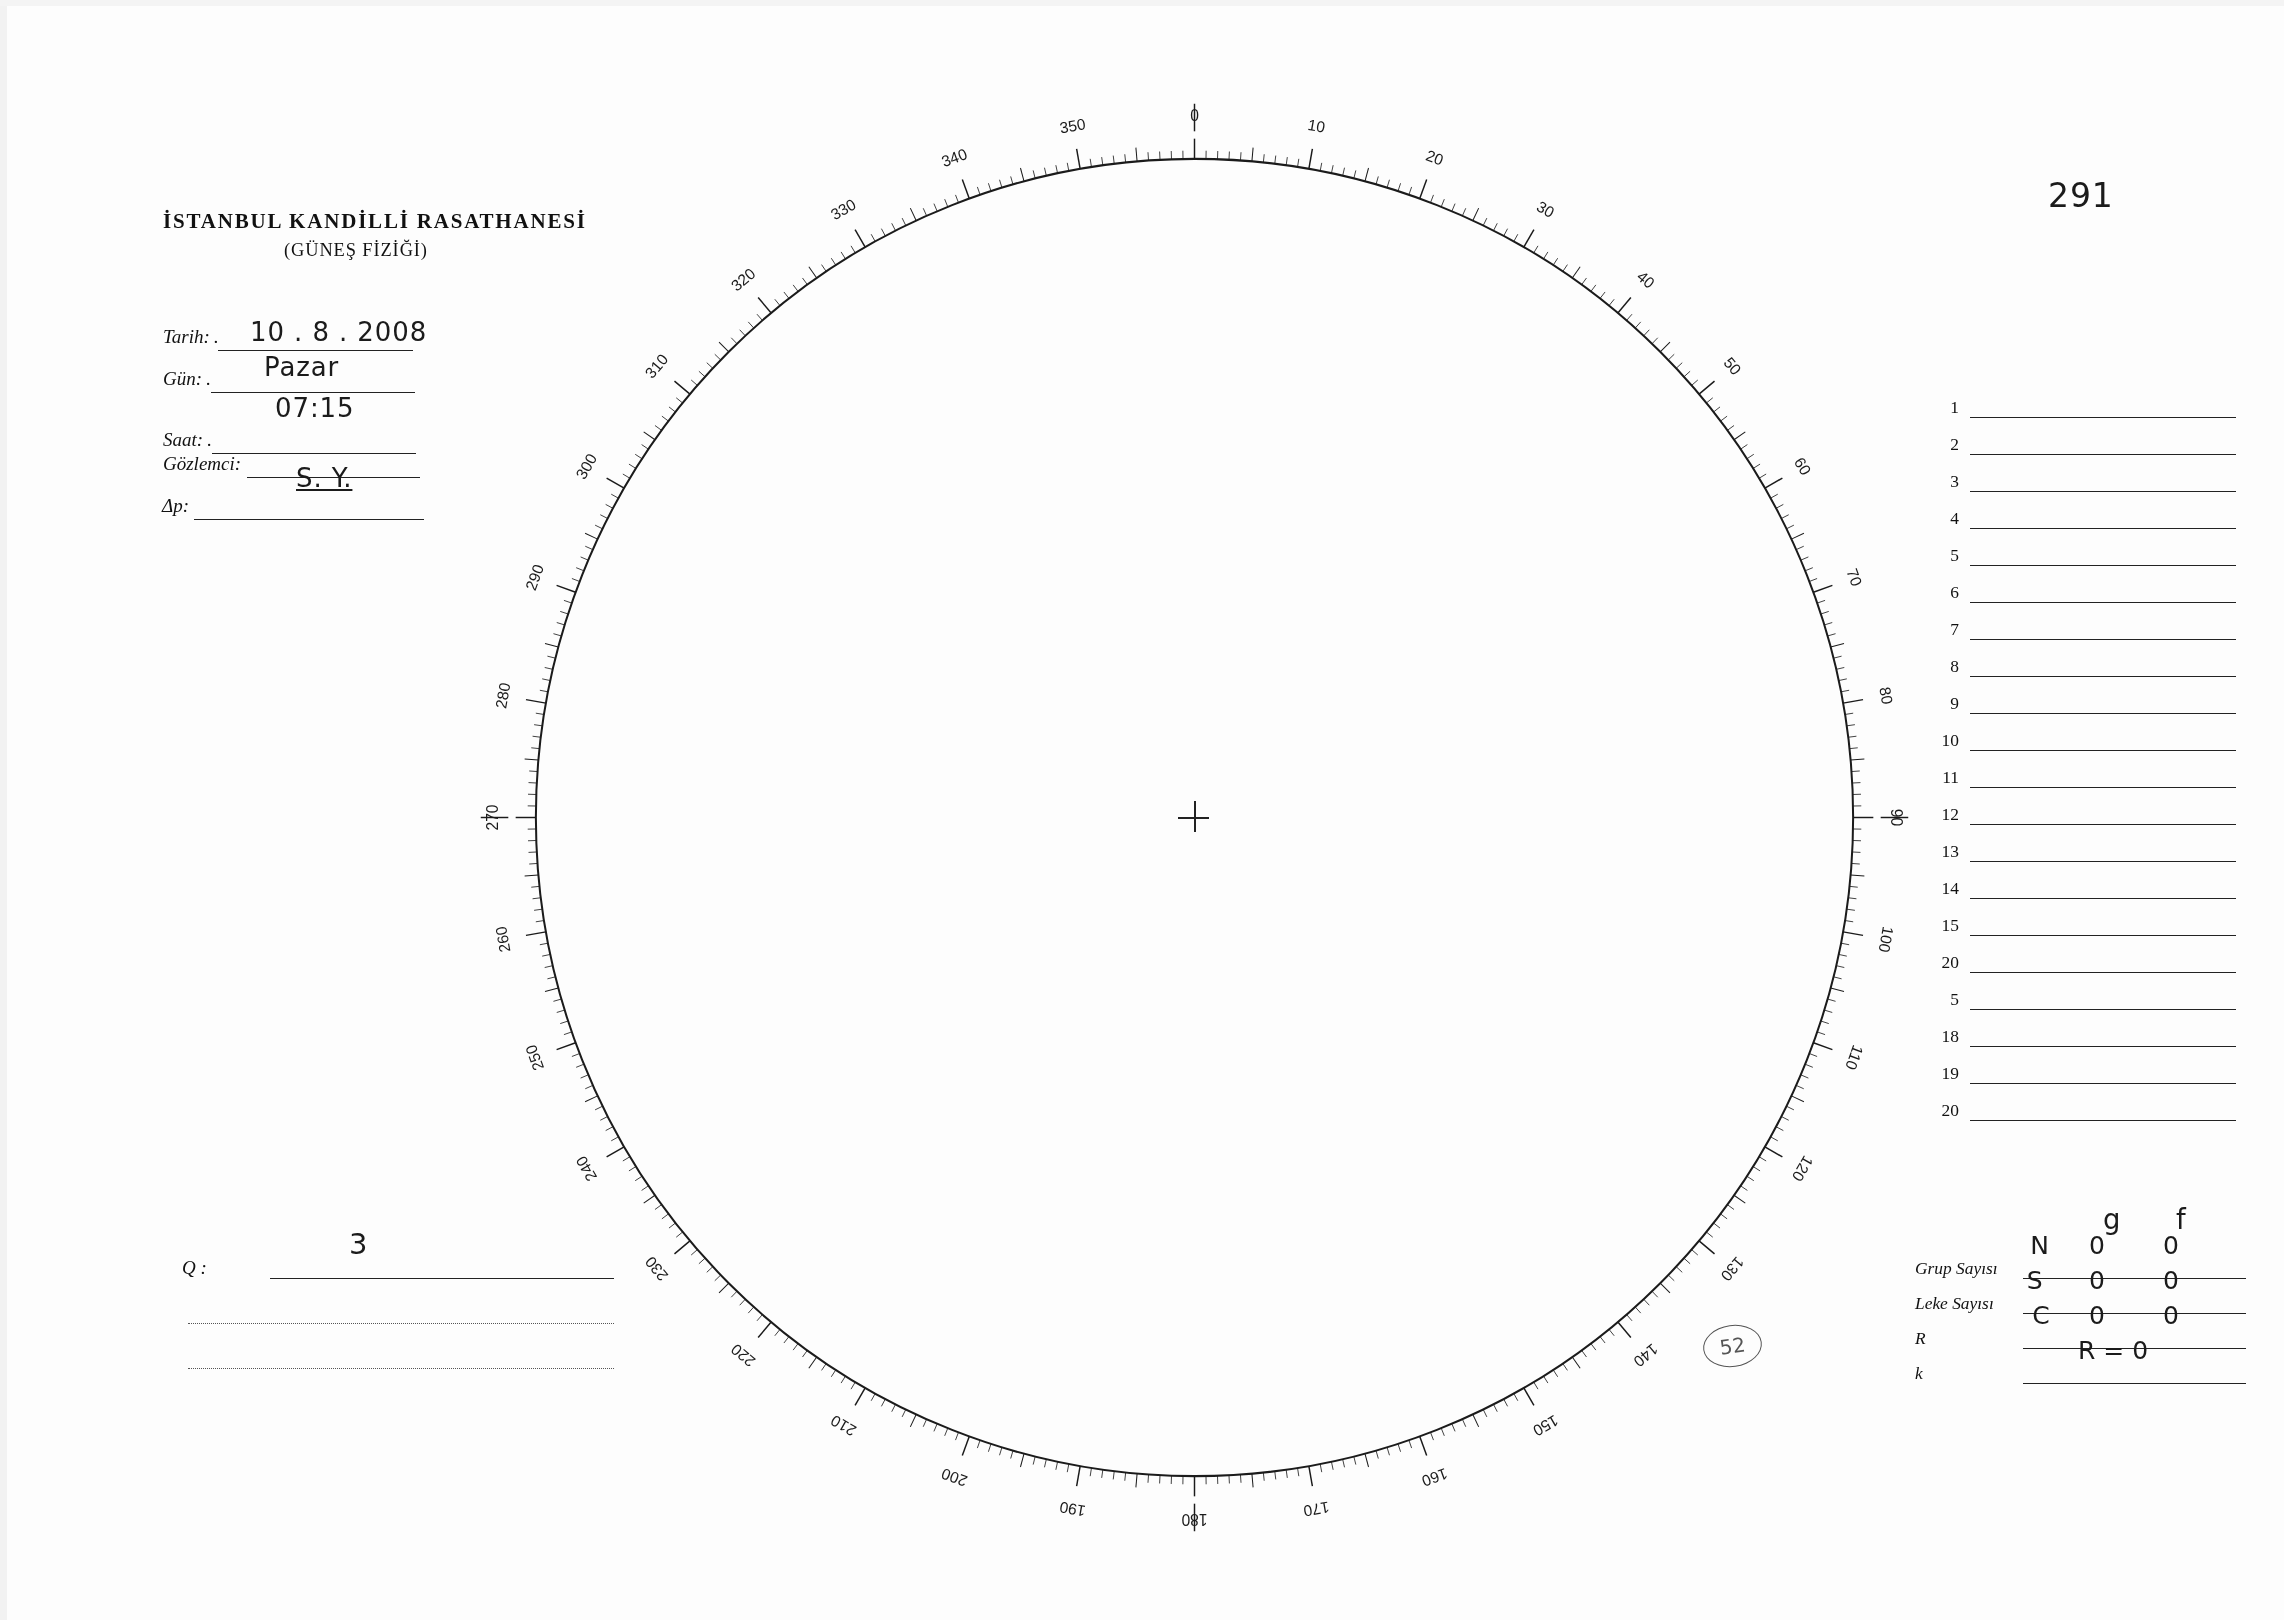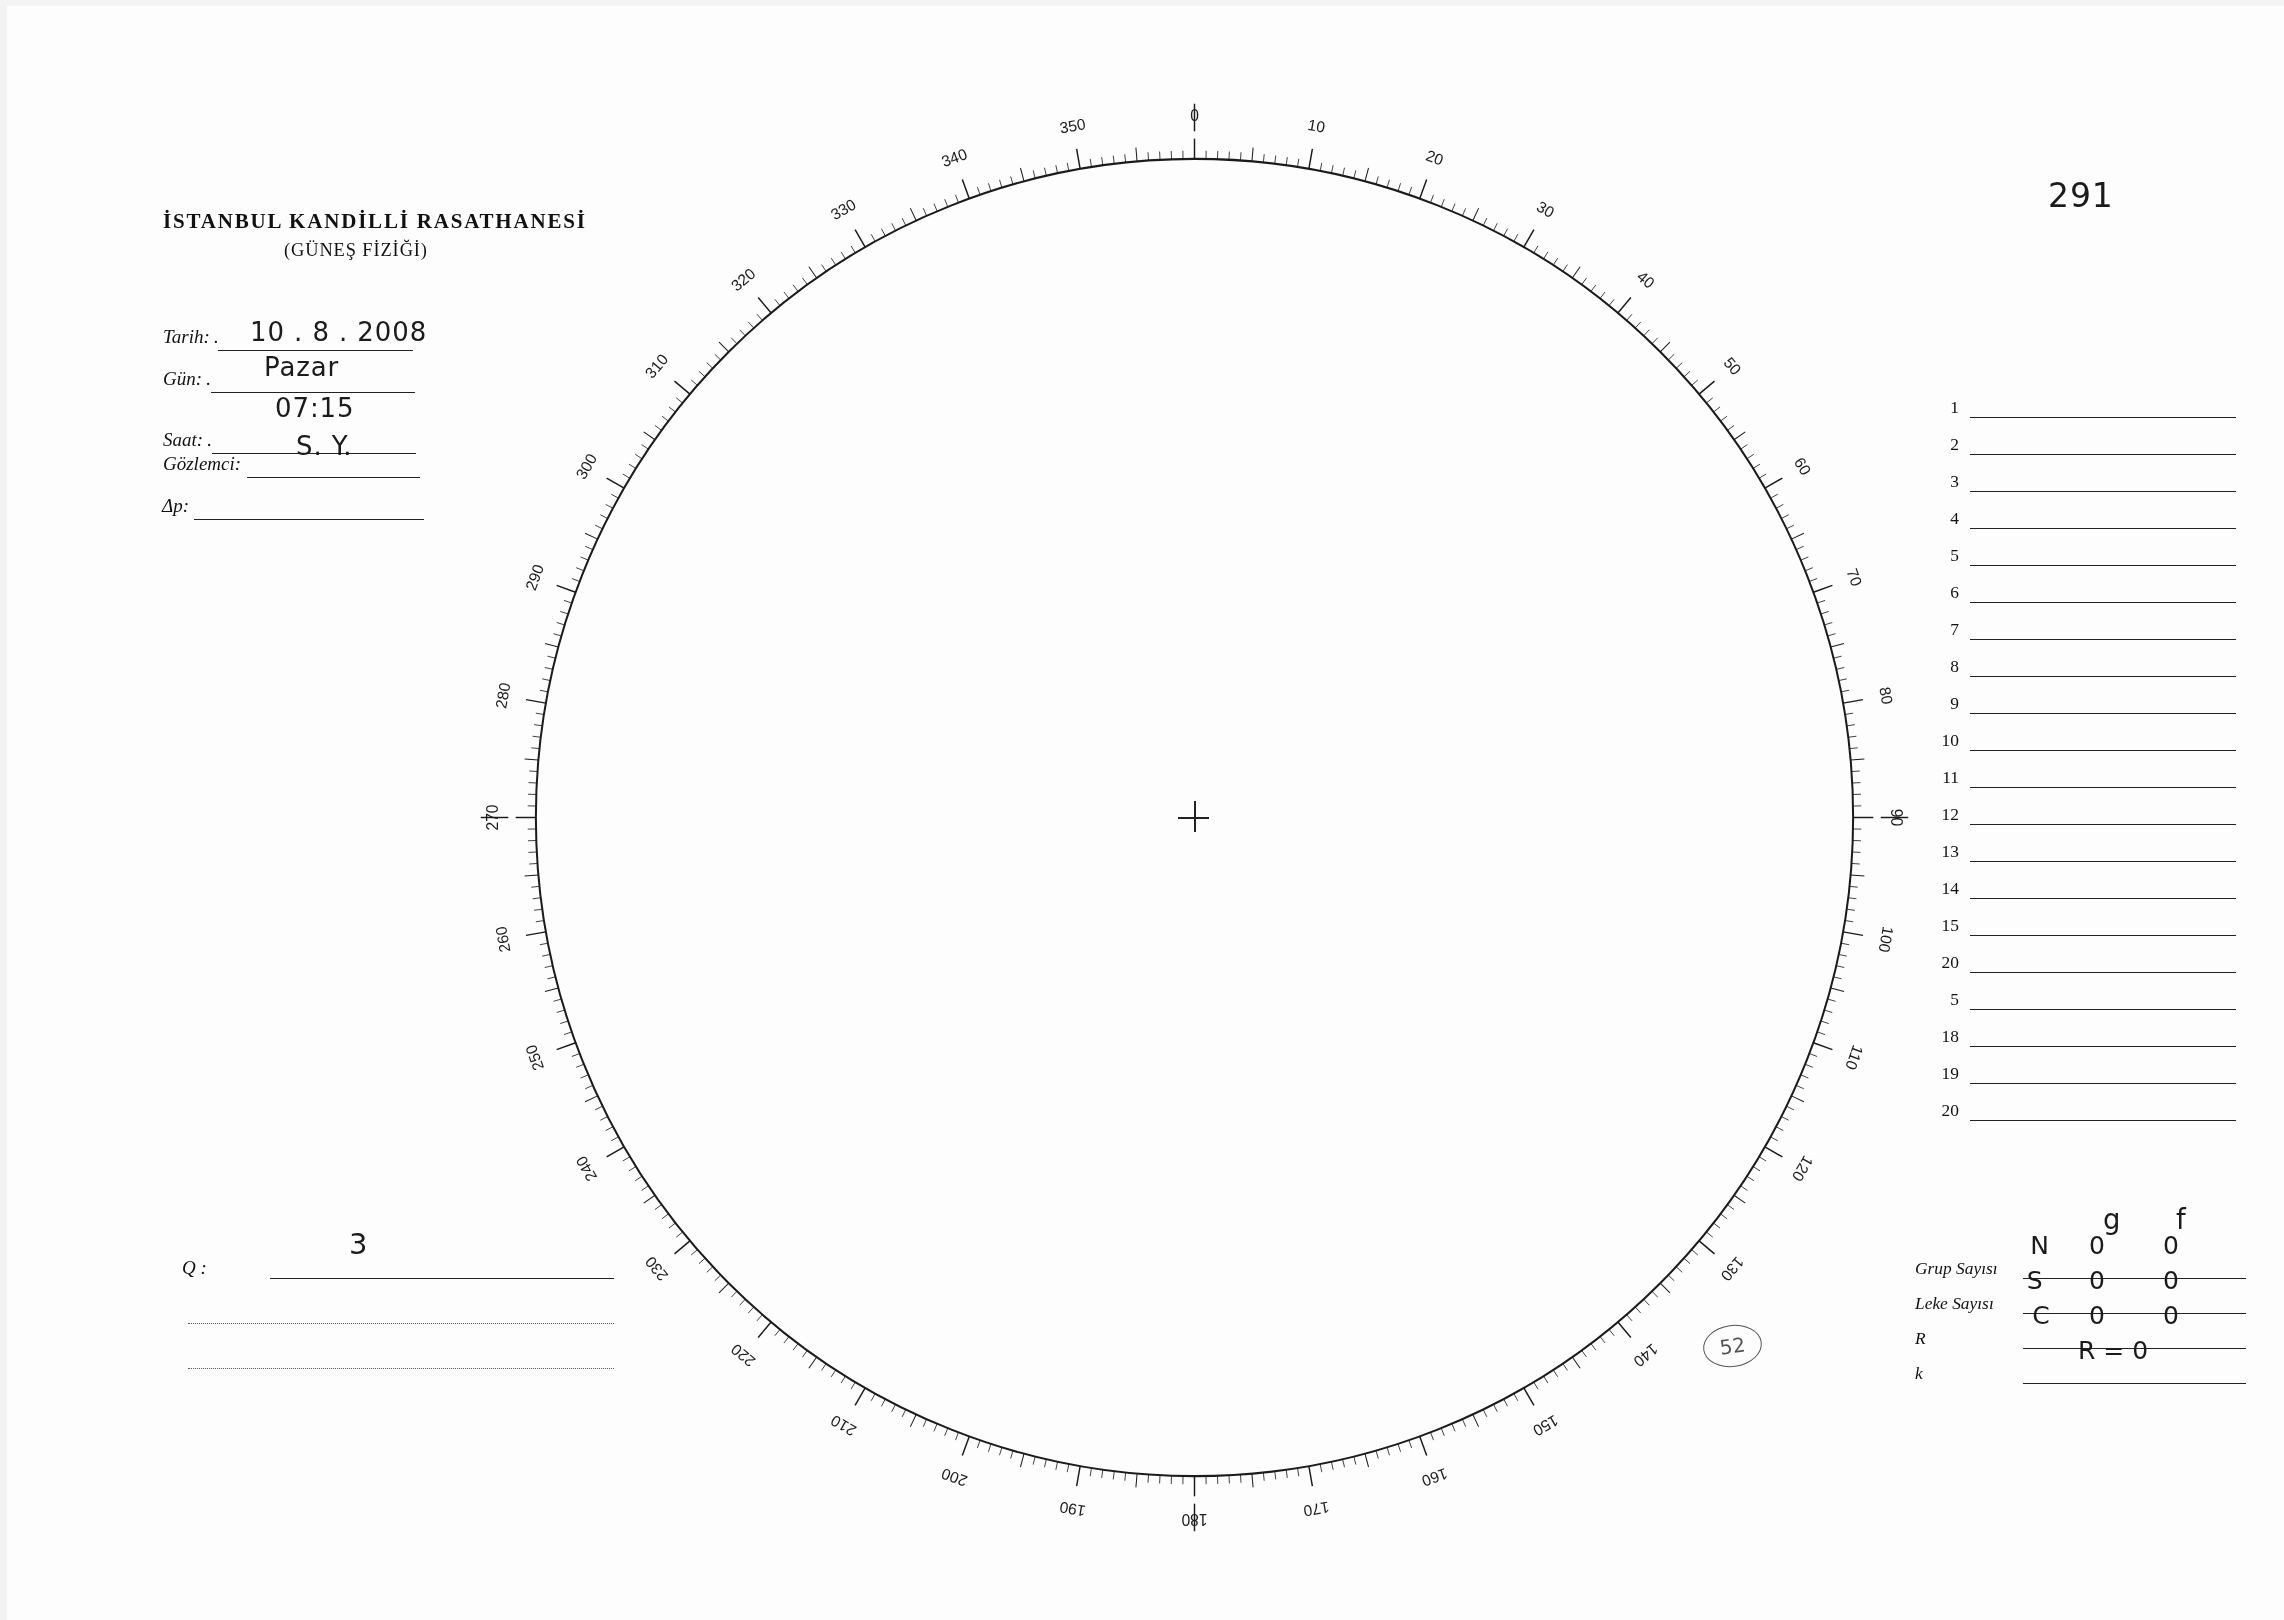--- a/index.html
+++ b/index.html
@@ -94,21 +94,21 @@
     <span class="flabel">Saat:</span>
     <span class="fdots">.</span>
     <span class="frule" style="width:204px;"></span>
   </div>
   <div class="fhand" style="left:275px;top:393px;">07:15</div>
 
   <div class="field" style="left:163px;top:453px;width:303px;">
     <span class="flabel">Gözlemci:</span>
     <span class="frule" style="width:173px;margin-left:5.5px;"></span>
   </div>
-  <div class="fhand" style="left:296px;top:431px;">S. Y.</div>
+  <div class="fhand" style="left:296px;top:463px;text-decoration:underline;">S. Y.</div>
 
   <div class="field" style="left:162px;top:495px;width:303px;">
     <span class="flabel">Δp:</span>
     <span class="frule" style="width:230px;margin-left:5.5px;"></span>
   </div>
   <div class="fhand" style="left:303px;top:481px;"></div>
 
   <div id="disc-wrap">
     <svg id="disc" viewBox="0 0 1560 1560">
       <g id="limb-group">

